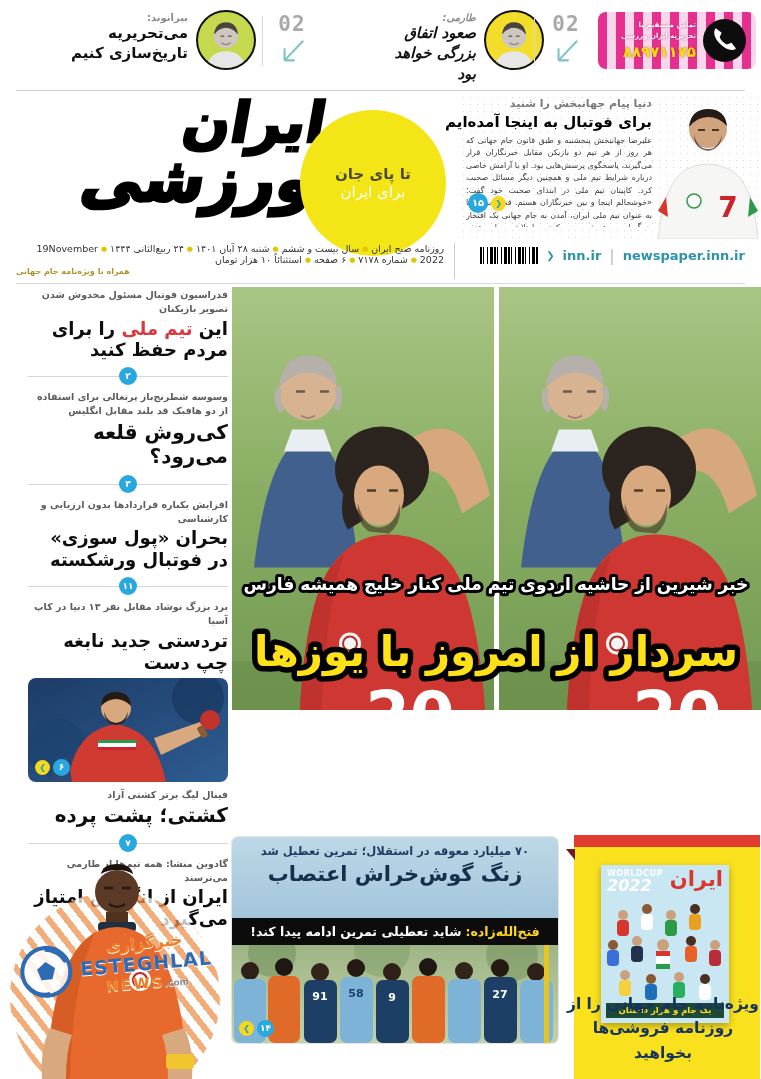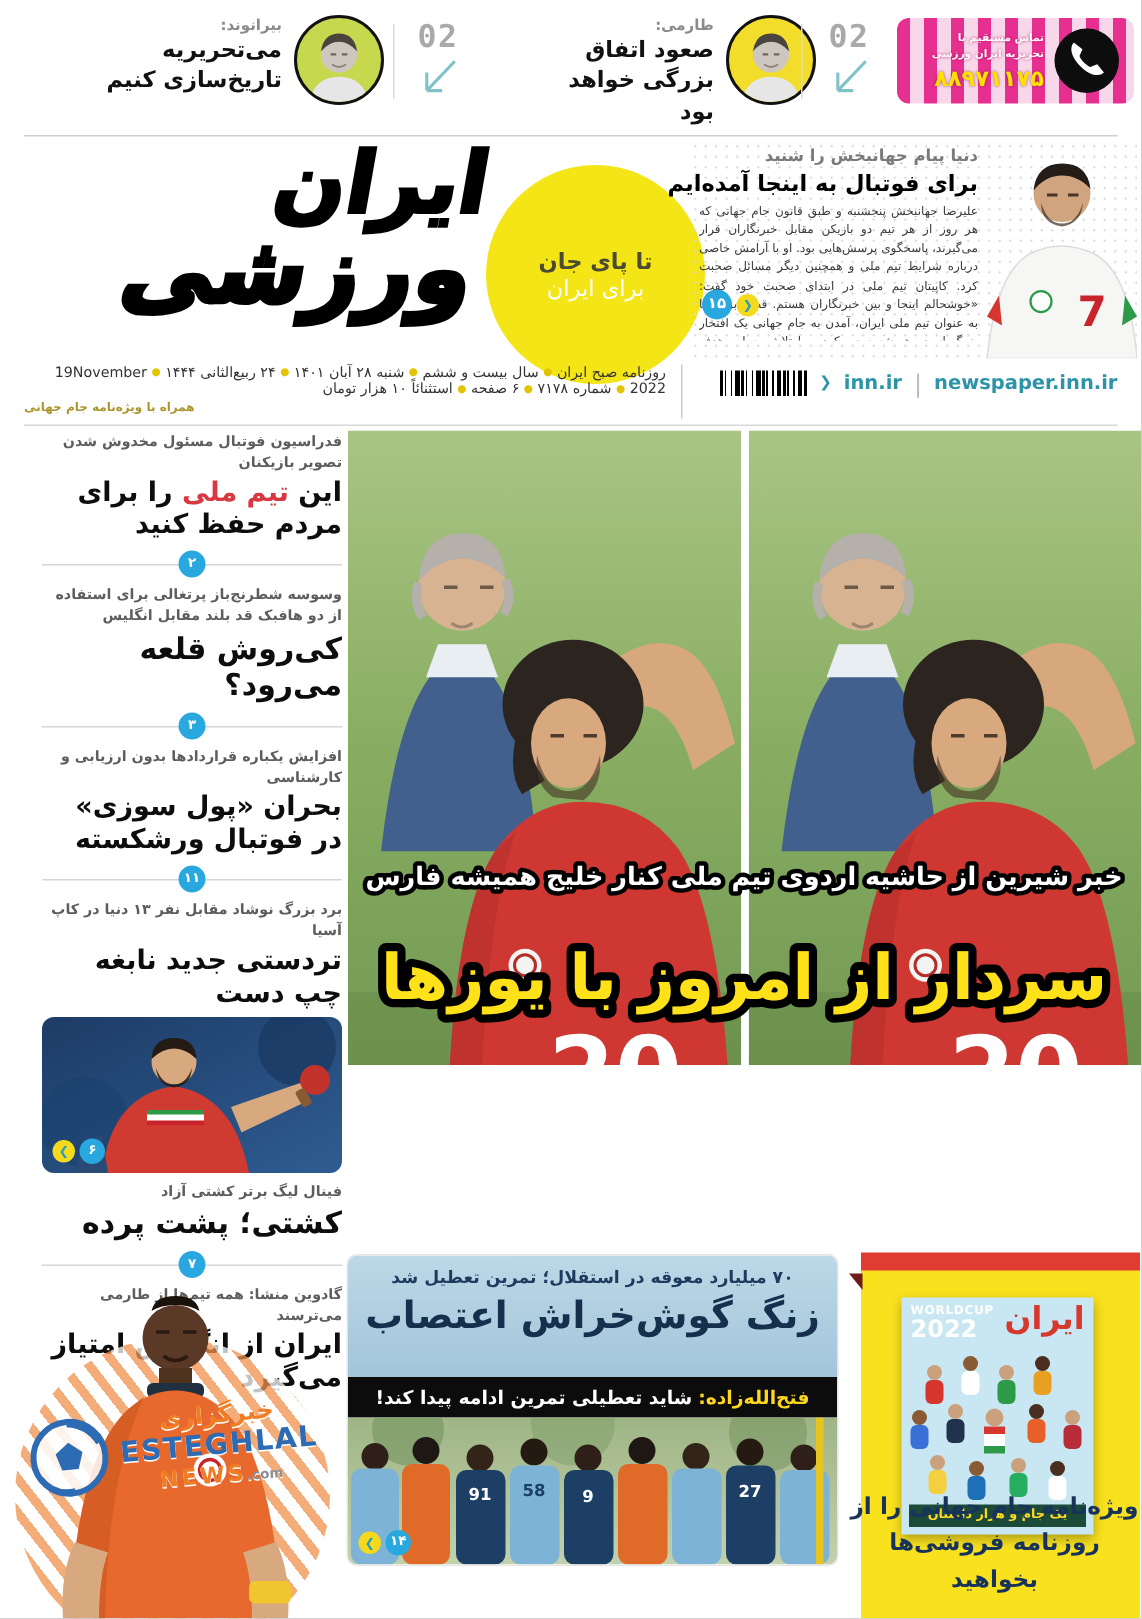--- a/index.html
+++ b/index.html
@@ -23,21 +23,21 @@
   .phone-icon svg { width:100%; height:100%; }
   .phone-texts { position:absolute; right:60px; left:6px; top:8px; direction:rtl; text-align:right; }
   .phone-line { font-size:7px; color:#fff; font-weight:bold; line-height:1.5; text-shadow:0 0 2px rgba(180,20,110,.9); }
   .phone-number { font-size:15px; font-weight:900; color:#ffe000; margin-top:2px; letter-spacing:1px; text-shadow:0 0 2px rgba(120,10,70,.7); }
   .hr1 { position:absolute; left:16px; right:16px; top:90px; border-top:1px solid #cfcfcf; }
 
   
   .logo { position:absolute; left:26px; top:96px; width:292px; height:140px; direction:rtl; text-align:right; transform:skewX(-10deg); }
   .logo-l1 { font-size:56px; font-weight:bold; color:#000; -webkit-text-stroke:2.5px #000; line-height:.95; padding-left:12px; }
   .logo-l2 { font-size:62px; font-weight:bold; color:#000; -webkit-text-stroke:3px #000; line-height:1; }
-  .slogan-circle { position:absolute; left:324px; top:110px; width:146px; height:146px; border-radius:50%;
+  .slogan-circle { position:absolute; left:300px; top:110px; width:146px; height:146px; border-radius:50%;
     background:#f3e516; display:flex; flex-direction:column; justify-content:center; text-align:center; direction:rtl; }
   .slogan-l1 { font-size:15px; font-weight:900; color:#4c4a33; }
   .slogan-l2 { font-size:15px; font-weight:400; color:#fff; }
 
   
   .top-story { position:absolute; left:460px; top:94px; width:298px; height:145px;
     background-image:radial-gradient(#dadada .8px, transparent .9px); background-size:7px 7px; }
   .ts-photo { position:absolute; right:0; top:-5px; width:106px; height:150px; overflow:hidden; }
   .ts-text { position:absolute; right:102px; left:2px; top:0; bottom:0; direction:rtl; padding:3px 4px; }
   .ts-kicker { font-size:11px; font-weight:bold; color:#7a7a7a; }
@@ -77,37 +77,37 @@
   .main-photo { position:absolute; left:232px; top:287px; width:529px; height:423px; display:flex; gap:5px; }
   .panel { flex:1; overflow:hidden; }
   .panel svg { width:100%; height:100%; display:block; }
   .headline-overlay { position:absolute; left:0; right:0; bottom:14px; height:130px; }
   .headline-overlay svg { width:100%; height:100%; display:block; }
 
   
   .est-block { position:absolute; left:232px; top:837px; width:326px; height:206px; border-radius:6px; overflow:hidden; box-shadow:0 0 0 1px #e5e5e5; }
   .eb-top { height:81px; background:linear-gradient(180deg,#bdd8e7,#a2c5da); direction:rtl; text-align:center; padding-top:7px; }
   .eb-kicker { font-size:11.5px; font-weight:bold; color:#1d3a5f; }
-  .eb-headline { font-size:25px; font-weight:900; color:#152f4c; margin-top:4px; }
+  .eb-headline { font-size:21px; font-weight:900; color:#152f4c; margin-top:4px; }
   .eb-quote { height:27px; background:#0c0c0c; display:flex; justify-content:center; align-items:center; direction:rtl; font-size:12.5px; font-weight:900; gap:4px; letter-spacing:-.2px; }
   .eb-quote .q-name { color:#ffd61c; }
   .eb-quote .q-text { color:#fff; }
   .eb-photo { position:relative; height:98px; }
   .eb-photo svg { width:100%; height:100%; display:block; }
 
   
   .wc-promo { position:absolute; left:566px; top:835px; width:194px; height:244px; }
   .wc-red { position:absolute; top:0; left:8px; right:0; height:24px; background:#e03c31; }
   .wc-fold { position:absolute; top:14px; left:0; width:0; height:0; border-top:11px solid #6e1c16; border-left:9px solid transparent; }
   .wc-yellow { position:absolute; top:12px; left:8px; right:0; bottom:0; background:#f9e11e; }
   .magazine { position:absolute; top:30px; left:35px; width:128px; height:158px; background:#c8e7f2; box-shadow:0 3px 7px rgba(0,0,0,.3); }
   .mg-head { position:absolute; top:5px; left:6px; right:6px; display:flex; justify-content:space-between; align-items:flex-start; }
   .mg-wc { color:#fff; font-weight:900; line-height:.95; }
   .mg-wc .w1 { font-size:8px; letter-spacing:.5px; }
-  .mg-wc .w2 { font-size:16px; }
+  .mg-wc .w2 { font-size:16px;font-style:italic; }
   .mg-title { color:#d6382e; font-size:21px; font-weight:900; line-height:.9; }
   .mg-players { position:absolute; top:28px; left:0; right:0; bottom:22px; }
   .mg-players svg { width:100%; height:100%; display:block; }
   .mg-strap { position:absolute; bottom:5px; left:5px; right:5px; height:15px; background:#1c4a38; color:#ffd928; font-size:8.5px; font-weight:bold; text-align:center; line-height:15px; direction:rtl; }
   .wc-caption { position:absolute; bottom:13px; left:0; right:0; text-align:center; direction:rtl; color:#17335c; font-weight:900; font-size:15.5px; line-height:1.6; }
 
   
   .mensha { position:absolute; left:6px; top:858px; width:222px; height:221px; overflow:hidden; }
   .mensha-circle { position:absolute; left:4px; top:34px; width:210px; height:210px; border-radius:50%;
     background:repeating-linear-gradient(52deg,#f0914c 0 6px,#fff 6px 14px); opacity:.75; }
@@ -191,21 +191,21 @@
     </div>
   </div>
   <div class="vdiv" style="left:262px; top:16px; height:50px;"></div>
   <div class="page-mark" style="left:270px; top:14px;">
     <div class="pm-num">02</div>
     <svg width="30" height="28" viewBox="0 0 32 30">
       <path d="M28 3 L8 24 M8 24 V11 M8 24 H19" stroke="#7fc3c9" stroke-width="2.2" fill="none"></path>
     </svg>
   </div>
 
-  <div class="quote" style="left:366px; top:10px; width:178px;">
+  <div class="quote" style="left:366px; top:10px; width:178px;font-style:italic;">
     <div class="avatar" style="background:#f2dd2a;">
       <svg viewBox="0 0 60 60">
           <use href="#sym-face"></use>
         </svg>
     </div>
     <div class="quote-text" style="width:104px;">
       <div class="quote-speaker">طارمی:</div>
       <div class="quote-line">صعود اتفاق</div>
       <div class="quote-line">بزرگی خواهد بود</div>
     </div>

